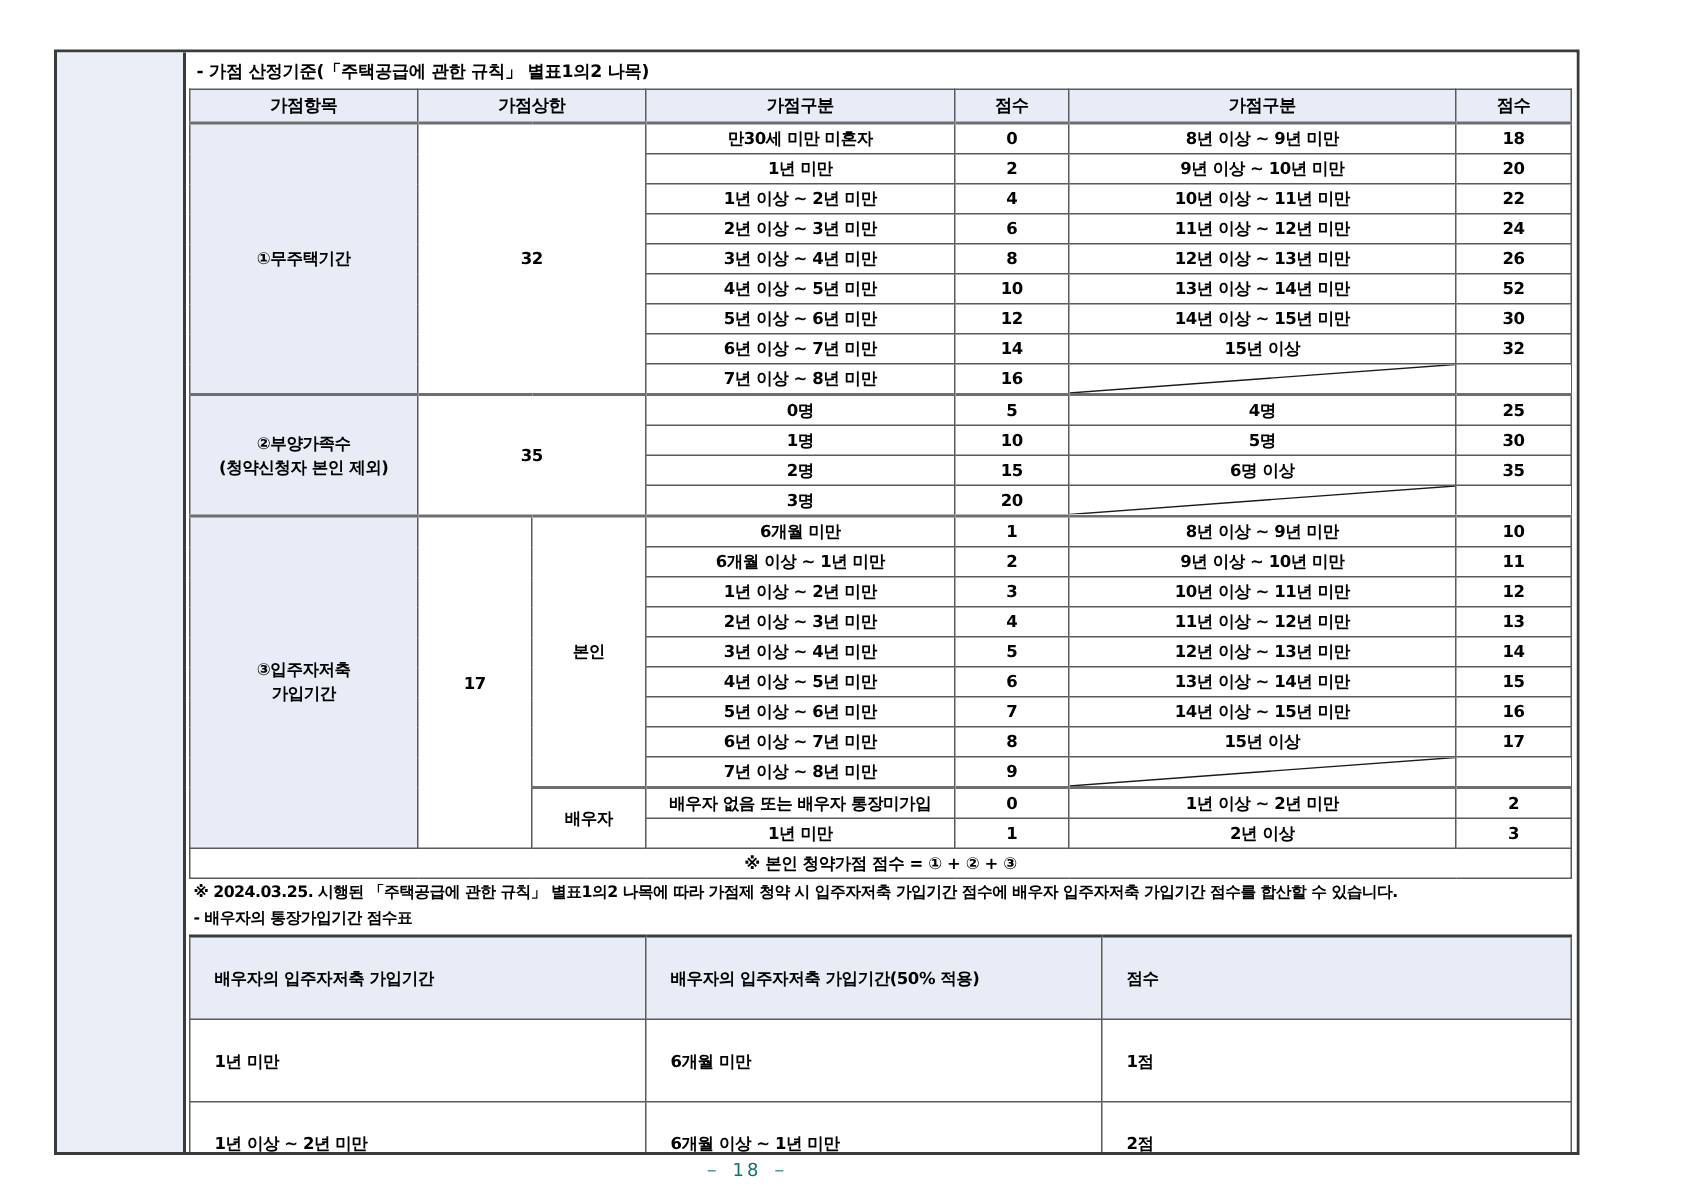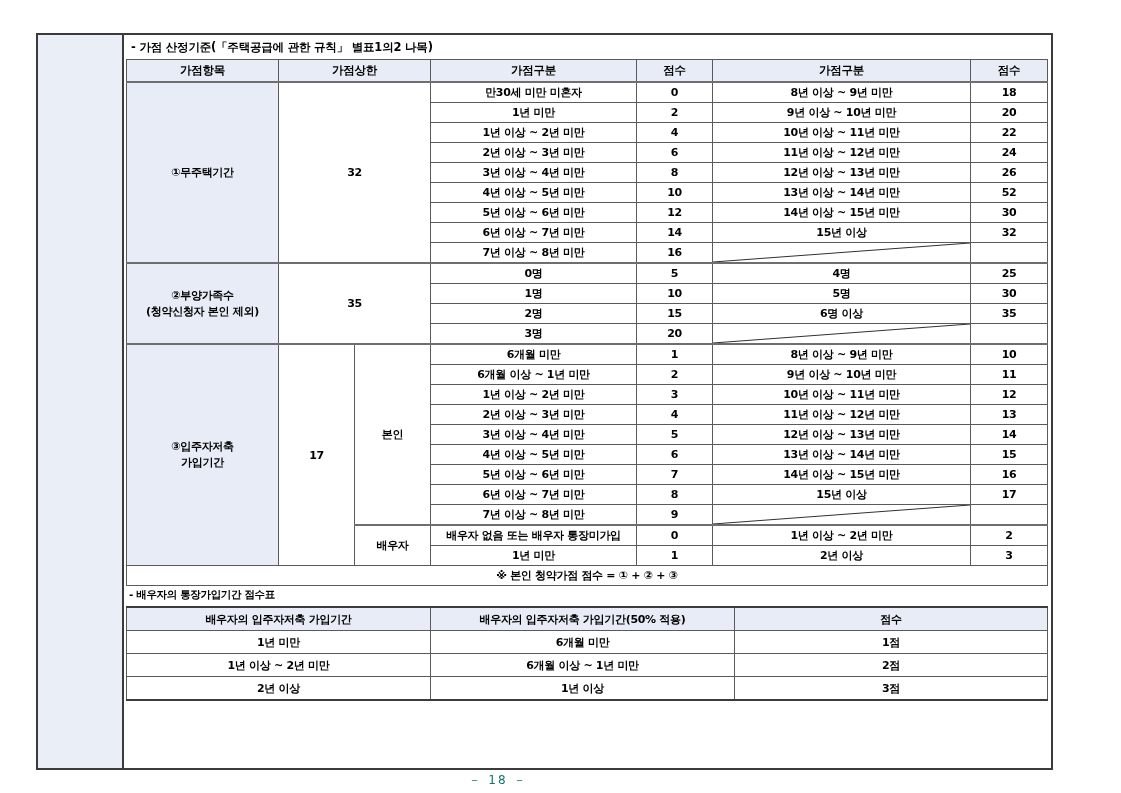--- a/index.html
+++ b/index.html
@@ -116,24 +116,24 @@
     border-collapse: collapse;
     table-layout: fixed;
     width: 921px;
     margin: 3px 0 0 2px;
   }
   table.spouse td, table.spouse th {
     border: 1px solid #5a5a5a;
     font-size: 11px;
     font-weight: bold;
     letter-spacing: -0.3px;
-    text-align: center;
+    text-align: left;
     vertical-align: middle;
     height: 22px;
-    padding: 0;
+    padding: 16px;
     white-space: nowrap;
     background: #ffffff;
   }
   table.spouse th {
     background: #e7ecf6;
     border-top: 2px solid #3b3b3b;
   }
   table.spouse tr:last-child td { border-bottom: 2px solid #3b3b3b; }
 
   #footnotes { margin-top: 2px; }
@@ -357,20 +357,21 @@
             <td>2년 이상</td>
             <td>3</td>
           </tr>
 
           <tr>
             <td class="total" colspan="7">※ 본인 청약가점 점수 = ① + ② + ③</td>
           </tr>
         </tbody>
       </table>
 
+      <div class="note-line">※ 2024.03.25. 시행된 「주택공급에 관한 규칙」 별표1의2 나목에 따라 가점제 청약 시 입주자저축 가입기간 점수에 배우자 입주자저축 가입기간 점수를 합산할 수 있습니다.</div>
       <div class="note-line">- 배우자의 통장가입기간 점수표</div>
 
       <table class="spouse">
         <colgroup>
           <col style="width:304px">
           <col style="width:304px">
           <col style="width:313px">
         </colgroup>
         <thead>
           <tr>

